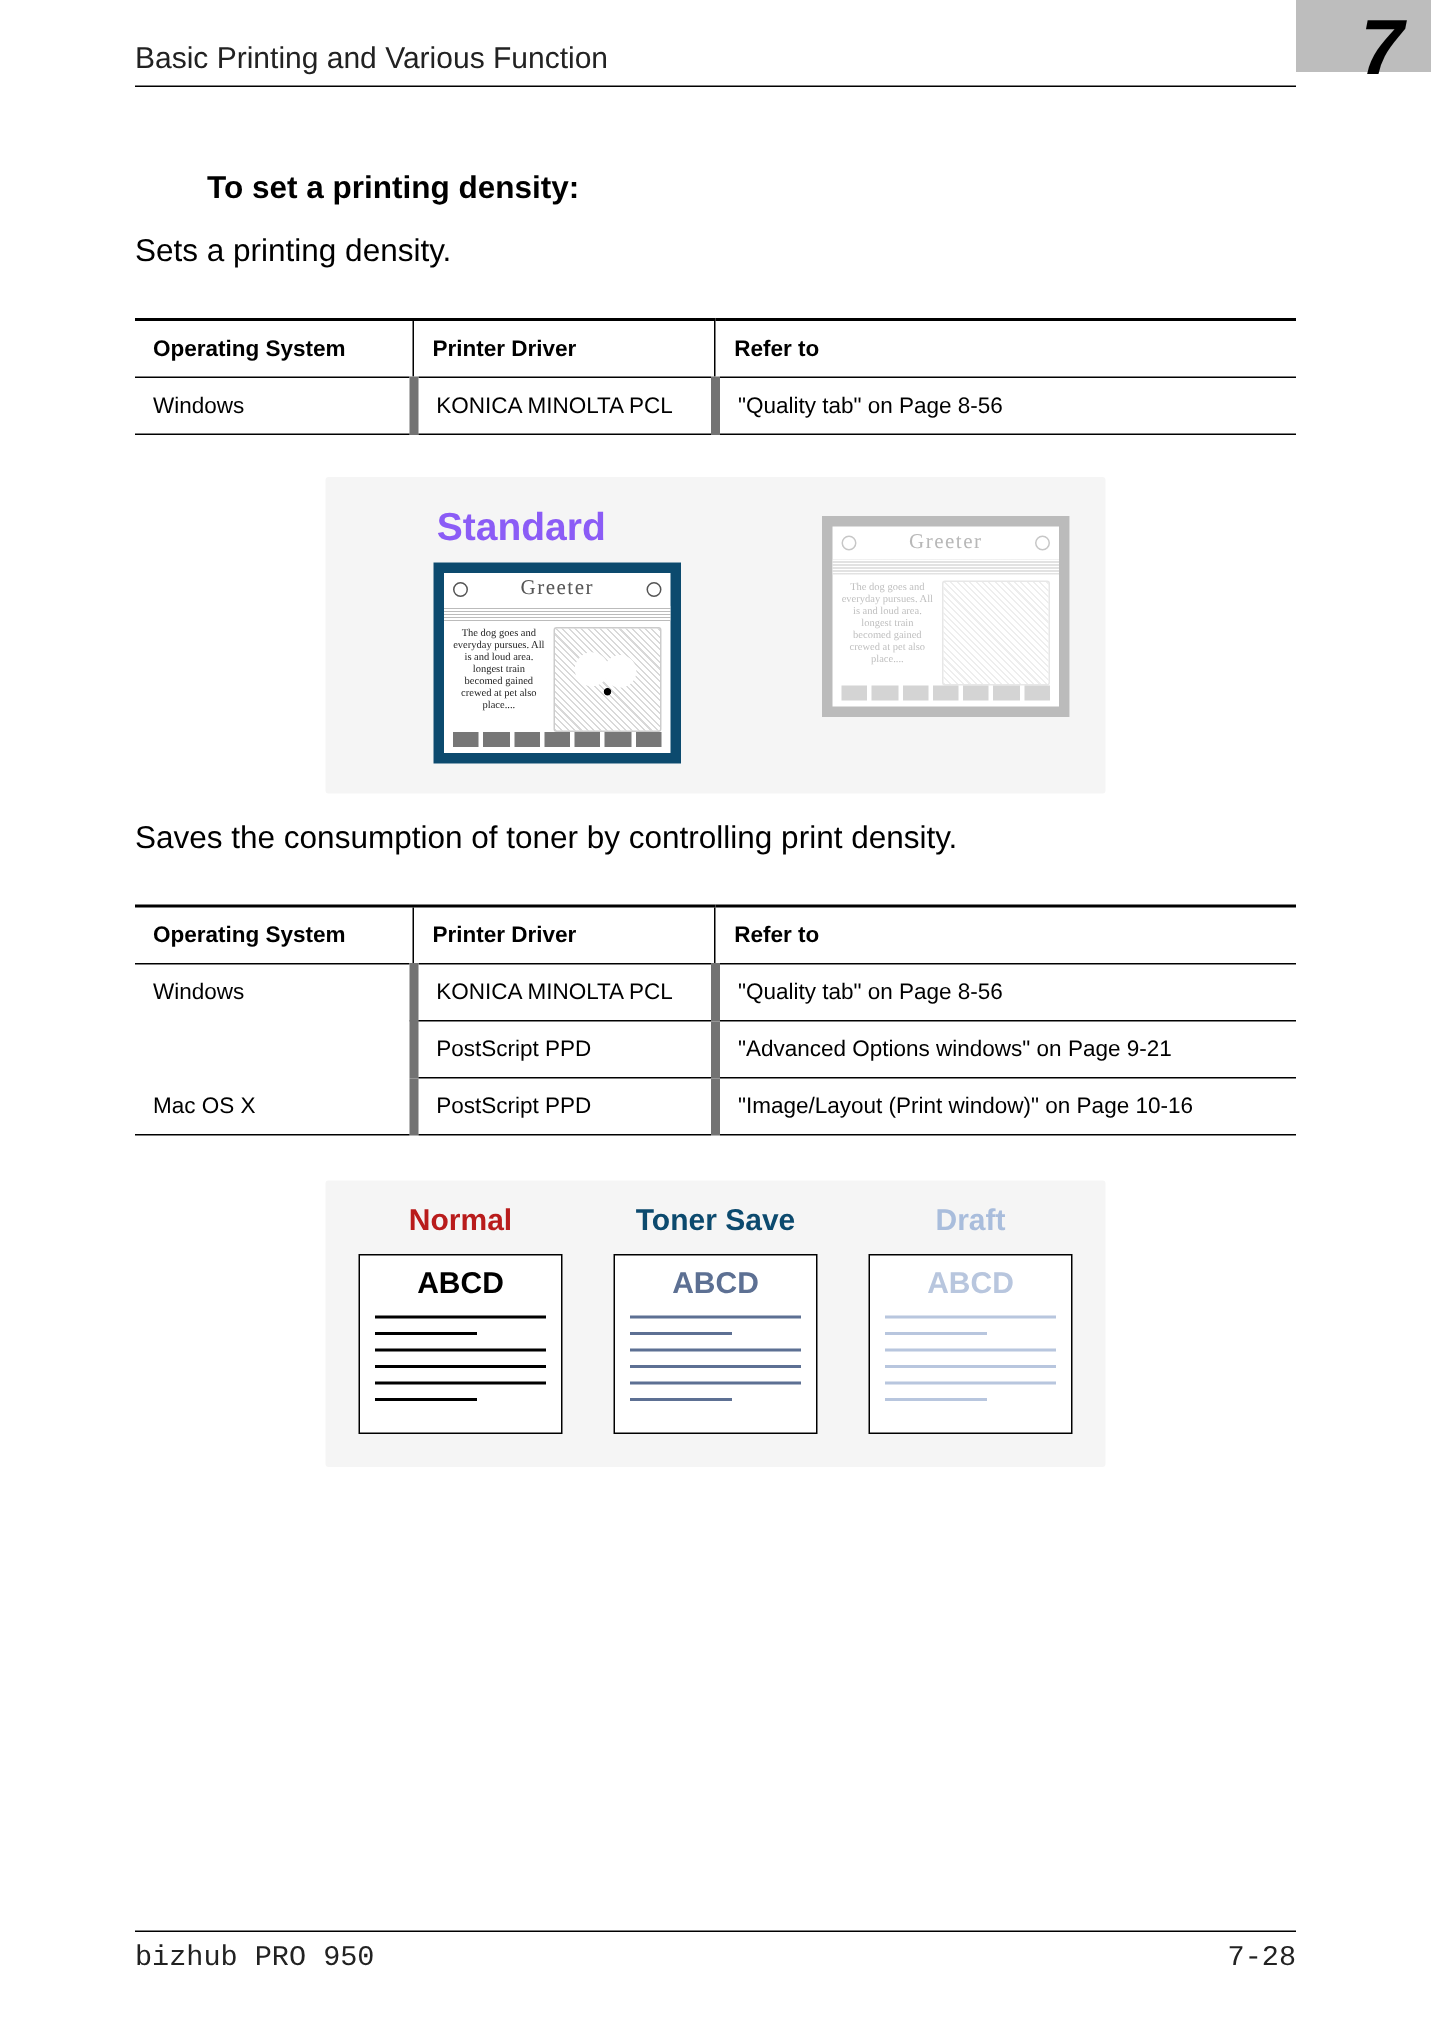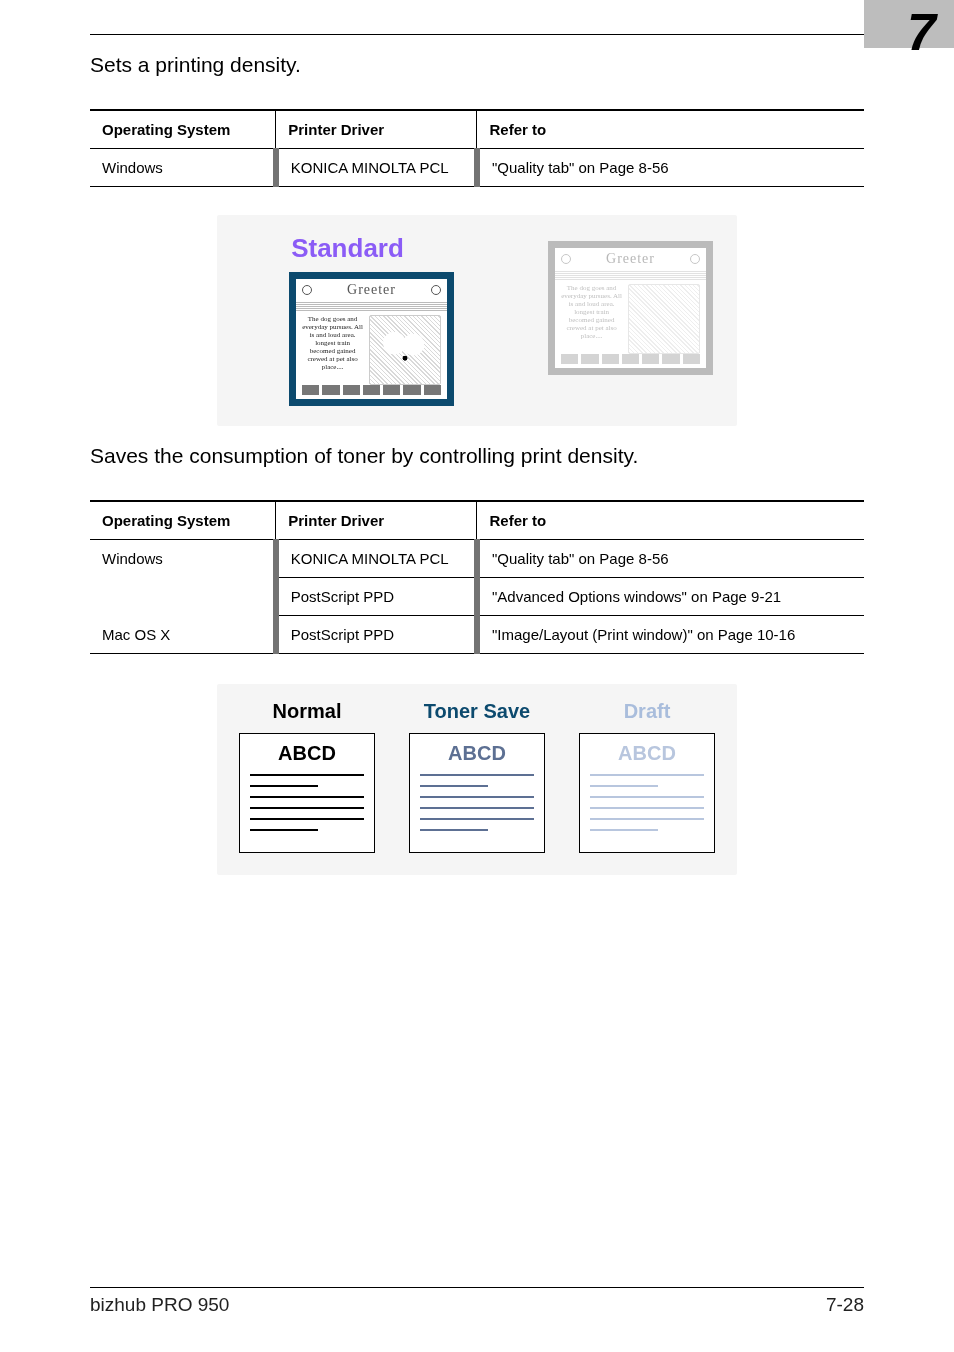--- a/index.html
+++ b/index.html
@@ -217,21 +217,21 @@
     justify-content: space-between;
   }
   .density-col {
     flex: 1;
     text-align: center;
   }
   .density-title {
     font-size: 20px;
     font-weight: bold;
   }
-  .density-title.normal { color: #000000; }
+  .density-title.normal { color: #b91c1c; }
   .density-title.save  { color: #0c4a6e; }
   .density-title.draft { color: #a9bddc; }
   .density-card {
     margin-top: 10px;
     border: 1px solid #000;
     background: #fff;
     height: 120px;
     padding: 8px 10px 10px 10px;
     box-sizing: border-box;
     display: flex;
@@ -269,38 +269,41 @@
   .footer-rule {
     border: none;
     border-top: 1px solid #000;
     margin: 0 0 6px 0;
   }
   .footer-row {
     display: flex;
     justify-content: space-between;
     font-size: 19px;
     color: #222;
+    font-family: Liberation Mono, monospace;
   }
 </style>
 </head>
 <body>
 
 <div class="page">
 
   <div class="header-row">
+    <div class="header-title">Basic Printing and Various Function</div>
     <div class="header-right">
       <div class="header-right-inner">
         <div class="big-seven-box">
           <div class="big-seven">7</div>
         </div>
       </div>
     </div>
   </div>
   <hr class="header-rule">
 
+  <div class="section-heading first">To set a printing density:</div>
   <div class="body-text">Sets a printing density.</div>
 
   <table class="info-table">
     <thead>
       <tr>
         <th class="col-os">Operating System</th>
         <th class="col-driver">Printer Driver</th>
         <th class="col-ref">Refer to</th>
       </tr>
     </thead>

